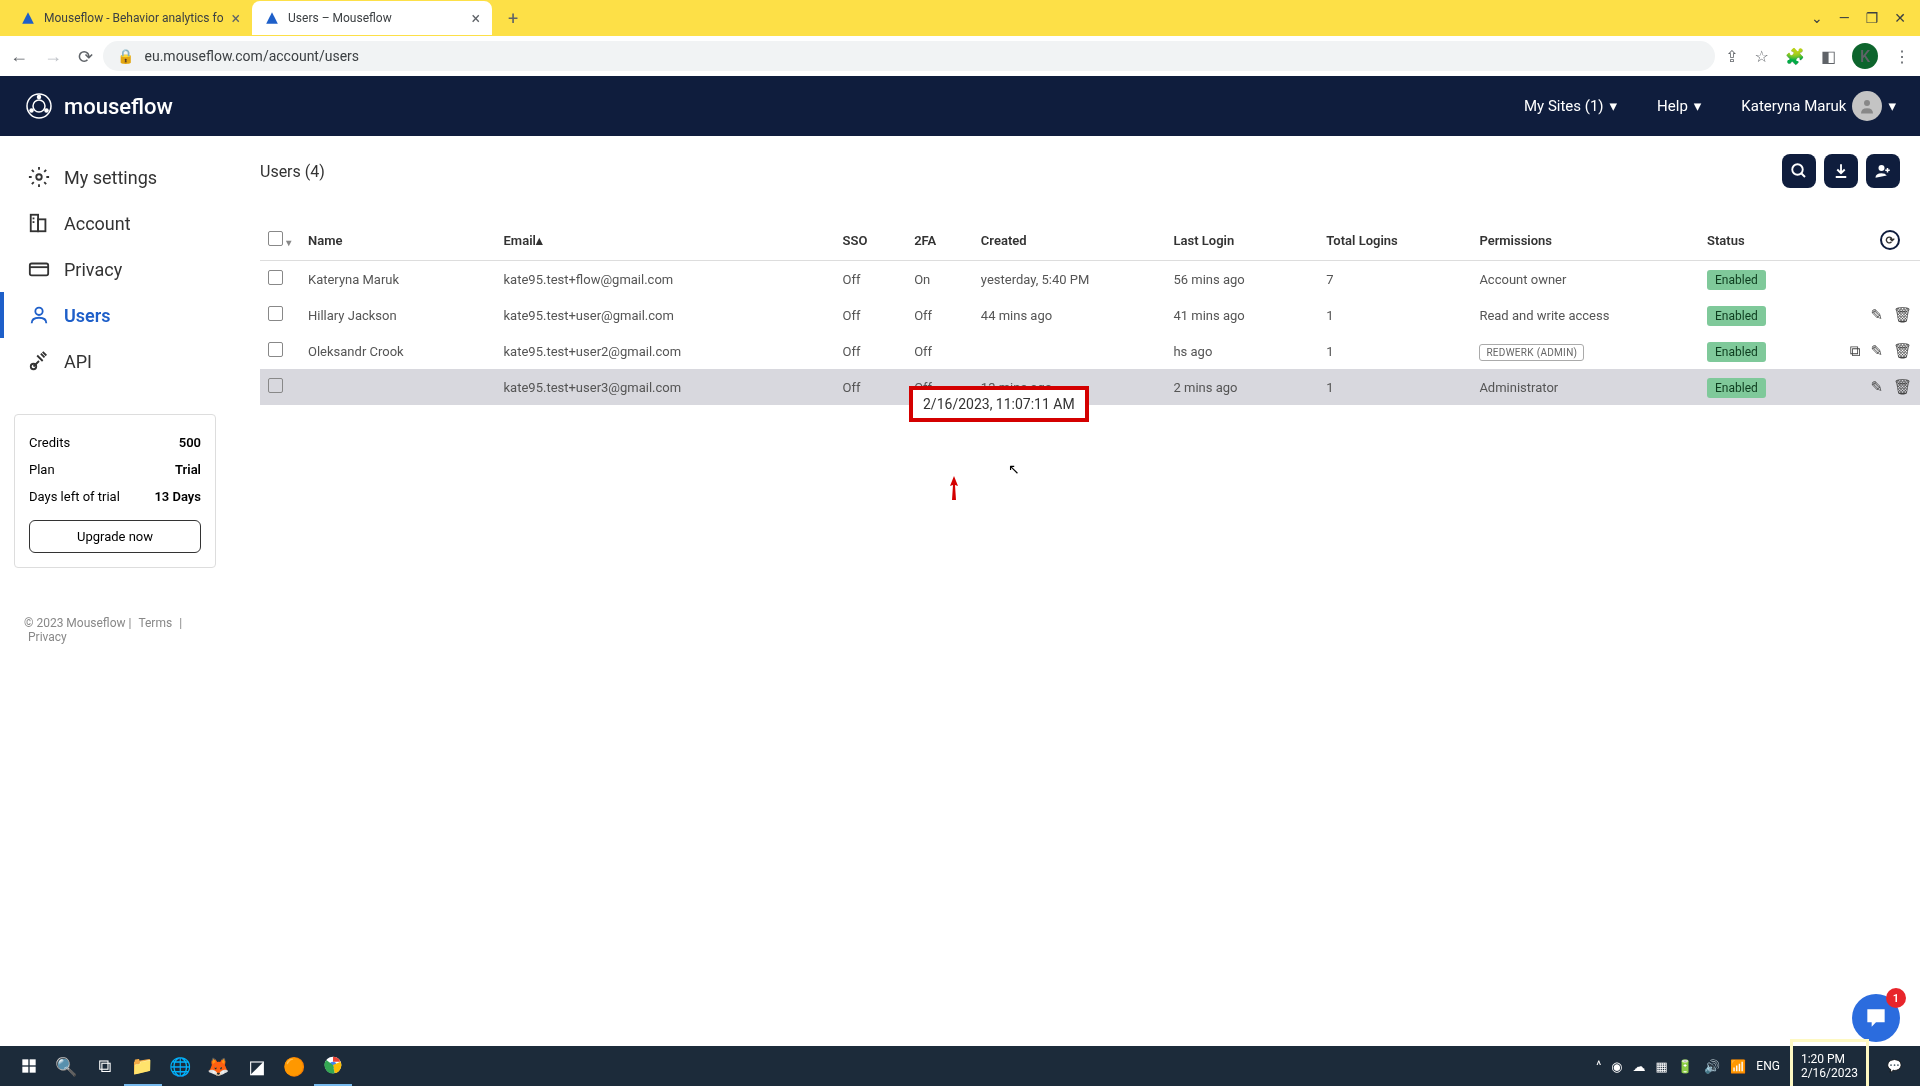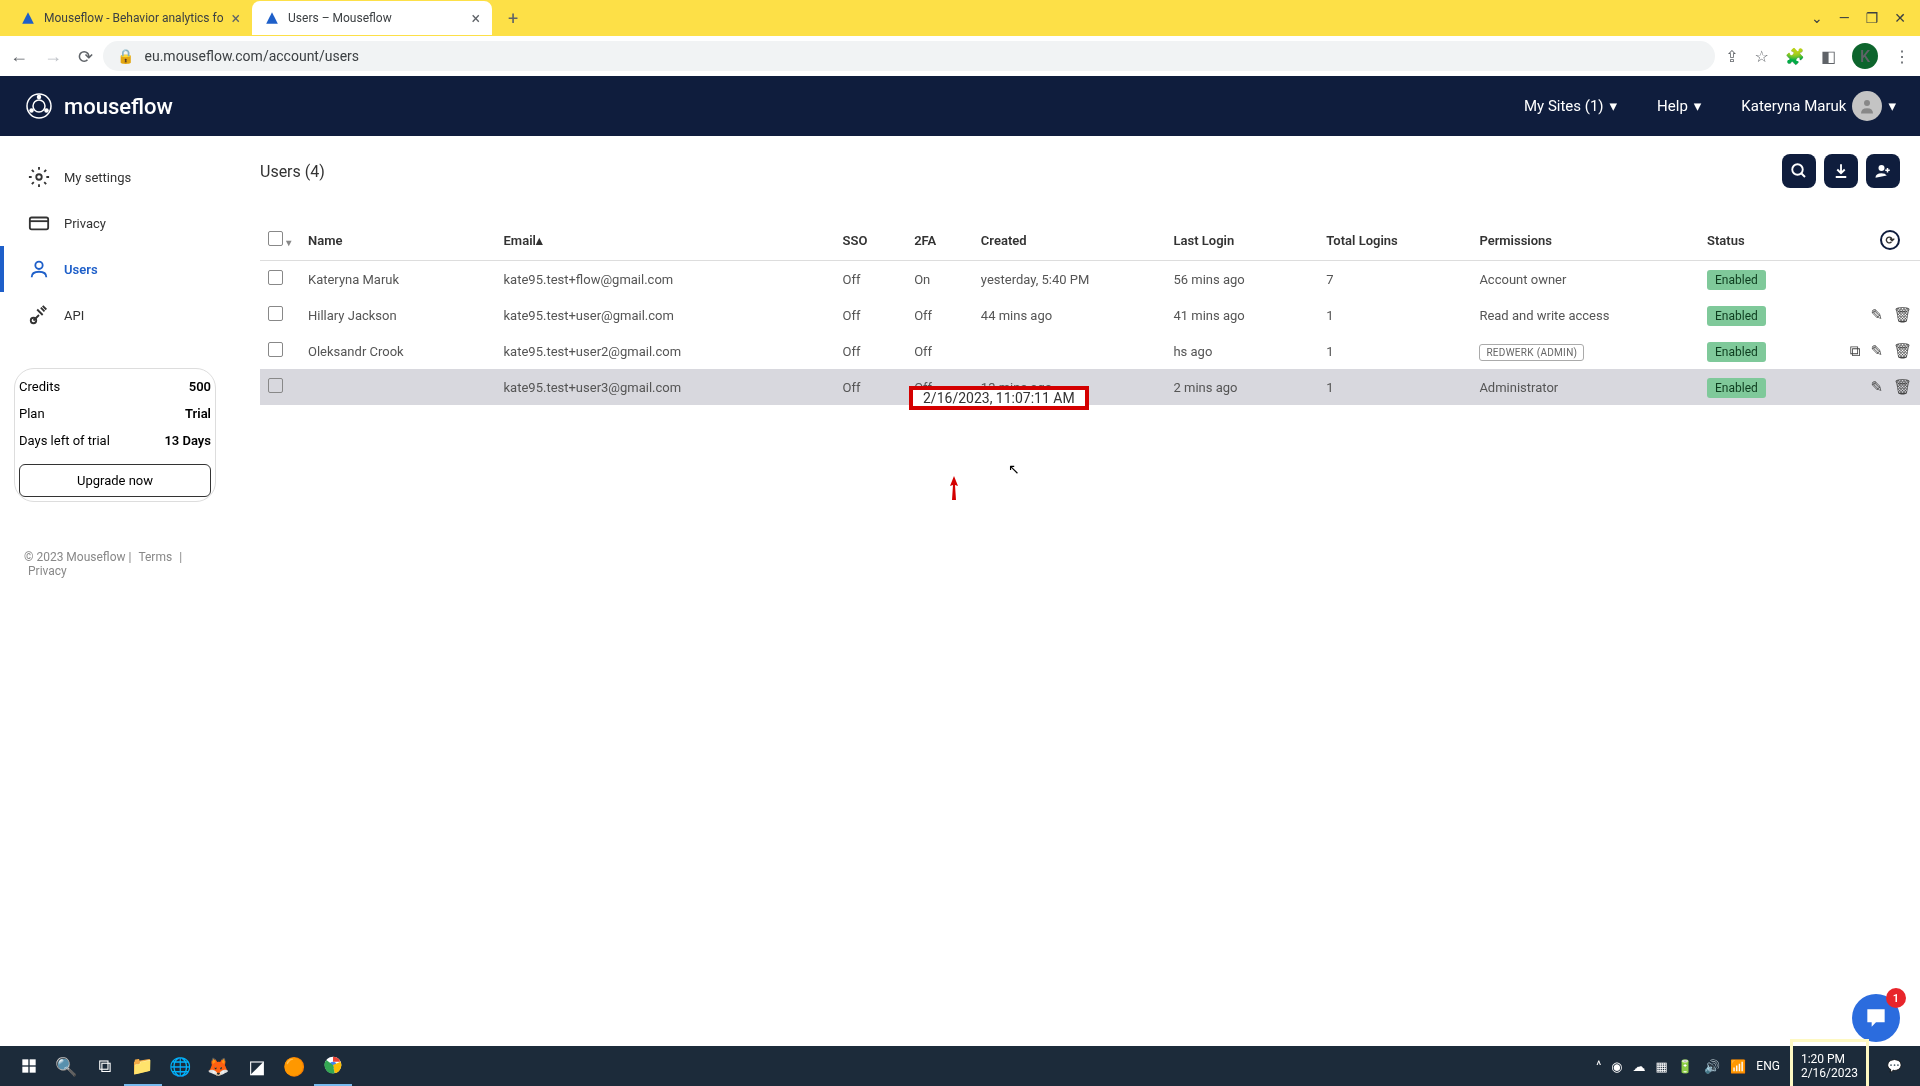--- a/index.html
+++ b/index.html
@@ -32,26 +32,26 @@
 .app-header { background: #0f1d3d; height: 60px; display: flex; align-items: center; padding: 0 24px; color: #fff; }
 .logo { display: flex; align-items: center; gap: 10px; font-size: 22px; font-weight: 500; }
 .logo-icon { width: 30px; height: 30px; }
 .header-right { margin-left: auto; display: flex; align-items: center; gap: 40px; font-size: 15px; }
 .header-right .itm { display: flex; align-items: center; gap: 6px; cursor: pointer; }
 .avatar { width: 30px; height: 30px; border-radius: 50%; background: #c4c4c4; display: flex; align-items: center; justify-content: center; }
 
 
 .app-body { display: flex; }
 .sidebar { width: 230px; padding: 18px 0; }
-.side-item { display: flex; align-items: center; gap: 14px; padding: 12px 24px; font-size: 13px; color: #333; cursor: pointer; border-left: 4px solid transparent; }
+.side-item { display: flex; align-items: center; gap: 14px; padding: 12px 24px; font-size: 18px; color: #333; cursor: pointer; border-left: 4px solid transparent; }
 .side-item.active { color: #1e5fc9; font-weight: 600; border-left-color: #1e5fc9; }
 .side-icon { width: 22px; height: 22px; display: flex; align-items: center; justify-content: center; color: #333; }
 .side-item.active .side-icon { color: #1e5fc9; }
 
-.credits-box { margin: 30px 14px; border: 1px solid #ddd; border-radius: 20px; padding: 4px; font-size: 13px; }
+.credits-box { margin: 30px 14px; border: 1px solid #ddd; border-radius: 4px; padding: 14px; font-size: 13px; }
 .credits-row { display: flex; justify-content: space-between; padding: 6px 0; }
 .credits-row .val { font-weight: 600; }
 .upgrade-btn { width: 100%; margin-top: 10px; padding: 8px; border: 1px solid #333; border-radius: 6px; background: #fff; font-size: 13px; cursor: pointer; }
 
 .footer-links { padding: 18px 24px; font-size: 12px; color: #888; }
 .footer-links a { color: #888; text-decoration: none; margin: 0 4px; }
 
 .main { flex: 1; padding: 18px 0 0 30px; }
 .page-heading { font-size: 16px; color: #333; margin-bottom: 32px; display: flex; align-items: center; }
 .page-actions { margin-left: auto; margin-right: 20px; display: flex; gap: 8px; }
@@ -62,21 +62,21 @@
 .users-table th { text-align: left; font-weight: 600; padding: 10px 8px; border-bottom: 1px solid #ddd; color: #333; white-space: nowrap; }
 .users-table td { padding: 9px 8px; color: #555; vertical-align: middle; white-space: nowrap; }
 .users-table tbody tr.hover-row { background: #d8d8de; }
 .checkbox-cell { width: 40px; }
 .chk { width: 15px; height: 15px; border: 1.5px solid #888; border-radius: 2px; display: inline-block; }
 .status-badge { background: #7fc99a; color: #0d3c1e; padding: 3px 8px; border-radius: 3px; font-size: 12px; }
 .perm-badge { border: 1px solid #aaa; padding: 2px 6px; border-radius: 3px; font-size: 10px; color: #666; letter-spacing: 0.3px; }
 .row-actions { display: flex; gap: 10px; justify-content: flex-end; }
 .row-act { color: #444; cursor: pointer; font-size: 15px; }
 
-.tooltip-box { position: absolute; left: 909px; top: 386px; background: #fff; border: 4px solid #d40000; padding: 0 10px; font-size: 14px; color: #333; z-index: 100; }
+.tooltip-box { position: absolute; left: 909px; top: 386px; background: #fff; border: 4px solid #d40000; padding: 6px 10px; font-size: 14px; color: #333; z-index: 100; }
 .cursor-img { position: absolute; left: 1008px; top: 461px; z-index: 101; font-size: 14px; }
 .red-arrow { position: absolute; left: 944px; top: 476px; z-index: 99; }
 
 
 .chat-bubble { position: fixed; right: 20px; bottom: 44px; width: 48px; height: 48px; background: #2b6cde; border-radius: 50%; display: flex; align-items: center; justify-content: center; color: #fff; cursor: pointer; }
 .chat-badge { position: absolute; top: -6px; right: -6px; background: #e8252b; color: #fff; width: 20px; height: 20px; border-radius: 50%; display: flex; align-items: center; justify-content: center; font-size: 11px; font-weight: 600; }
 
 
 .taskbar { position: fixed; bottom: 0; left: 0; right: 0; height: 40px; background: #1c2b3a; display: flex; align-items: center; padding: 0 10px; color: #fff; font-size: 12px; }
 .task-icon { width: 38px; height: 40px; display: flex; align-items: center; justify-content: center; font-size: 18px; cursor: pointer; }
@@ -176,20 +176,31 @@
 <div class="app-body">
   <div class="sidebar">
     <div class="side-item">
       <span class="side-icon">
           <svg width="22" height="22" viewBox="0 0 24 24" fill="none" stroke="currentColor" stroke-width="2">
             <circle cx="12" cy="12" r="3"></circle>
             <path d="M12 1v3M12 20v3M4.2 4.2l2.1 2.1M17.7 17.7l2.1 2.1M1 12h3M20 12h3M4.2 19.8l2.1-2.1M17.7 6.3l2.1-2.1"></path>
           </svg>
         </span>
       <span>My settings</span>
+    </div>
+    <div class="side-item">
+      <span class="side-icon">
+          <svg width="22" height="22" viewBox="0 0 24 24" fill="none" stroke="currentColor" stroke-width="2">
+            <rect x="3" y="3" width="8" height="18"></rect>
+            <rect x="11" y="8" width="8" height="13"></rect>
+            <line x1="5" y1="7" x2="7" y2="7"></line>
+            <line x1="5" y1="11" x2="7" y2="11"></line>
+          </svg>
+        </span>
+      <span>Account</span>
     </div>
     <div class="side-item">
       <span class="side-icon">
           <svg width="22" height="22" viewBox="0 0 24 24" fill="none" stroke="currentColor" stroke-width="2">
             <rect x="2" y="6" width="20" height="13" rx="2"></rect>
             <line x1="2" y1="10" x2="22" y2="10"></line>
           </svg>
         </span>
       <span>Privacy</span>
     </div>

